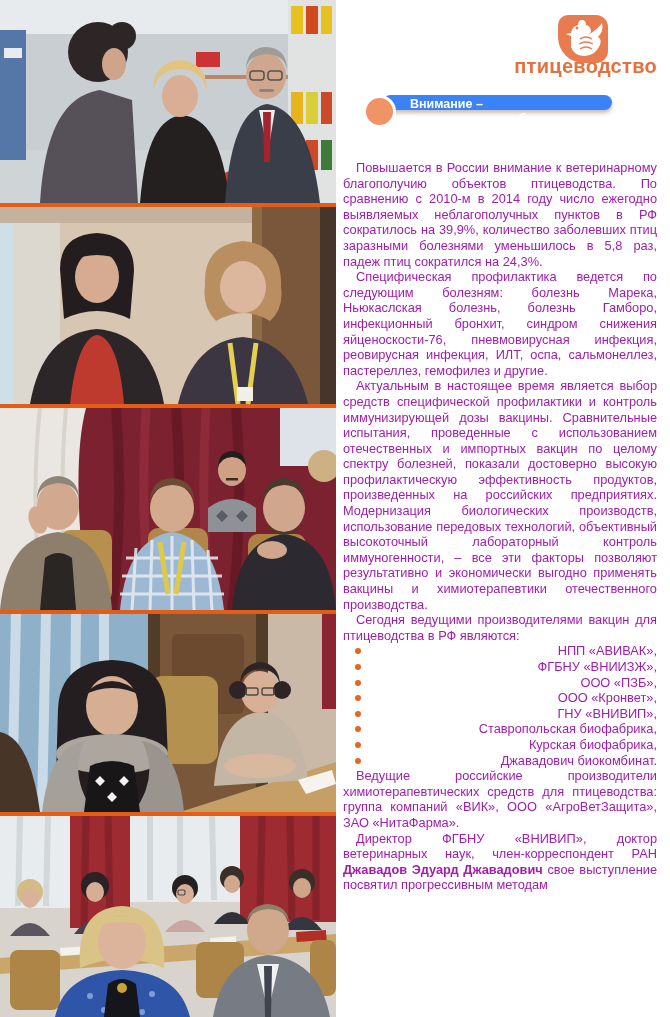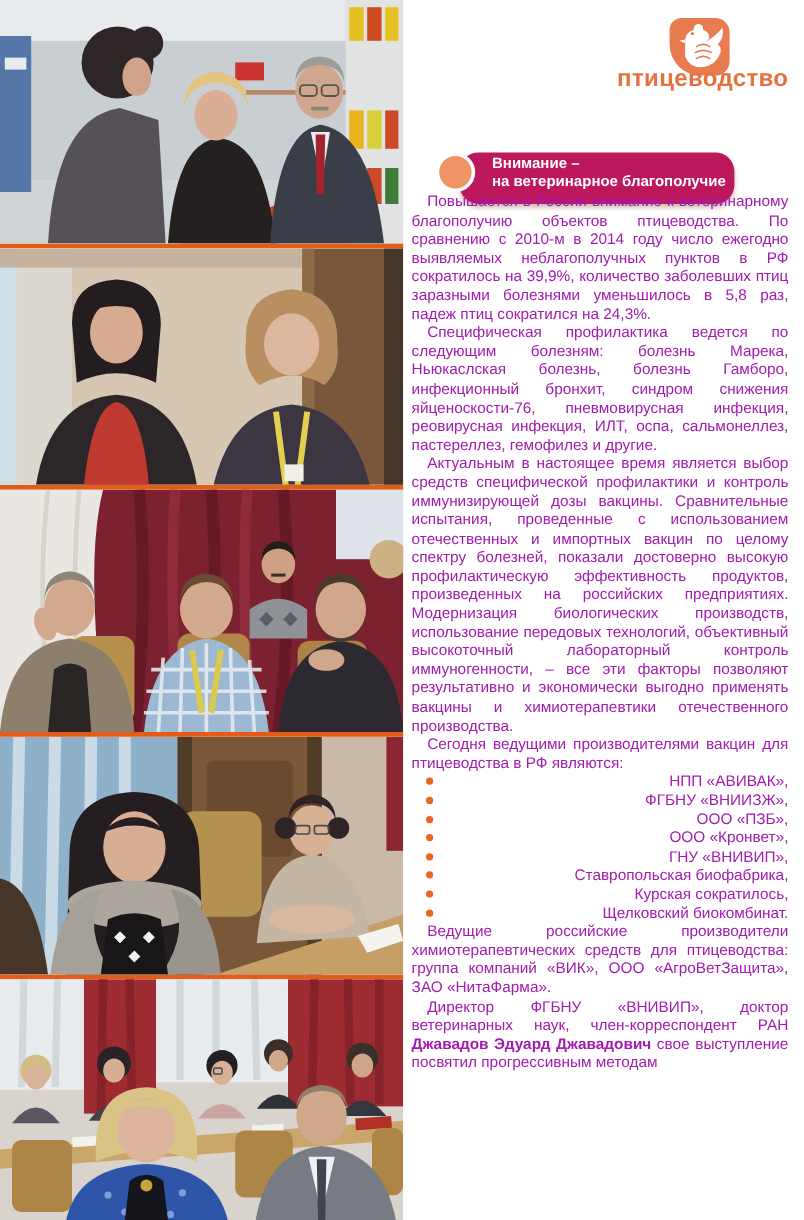--- a/index.html
+++ b/index.html
@@ -14,21 +14,21 @@
 
   
   .content-col{position:absolute;left:343px;top:0;width:314px;height:1017px;}
 
   .logo-badge{position:absolute;top:15px;right:49px;width:50px;height:48px;
               background:#e87c50;border-radius:10px 12px 12px 26px;}
   .logo-badge svg{display:block;}
   .section-label{position:absolute;top:58px;right:0;font-size:20px;font-weight:bold;
                  color:#e5713f;letter-spacing:.3px;line-height:16px;}
 
-  .banner{position:absolute;top:127px;left:40px;width:229px;height:43px;background:#be185d;
+  .banner{position:absolute;top:95px;left:40px;width:229px;height:15px;background:#3b82f6;
           border-radius:16px;box-shadow:0 3px 4px rgba(100,60,30,.35);}
   .banner-circle{position:absolute;left:-20px;top:0;width:27px;height:27px;border-radius:50%;
                  background:#f09466;border:3px solid #ffffff;z-index:2;}
   .banner-text{position:absolute;left:27px;top:2px;color:#ffffff;font-weight:bold;
                font-size:12.5px;line-height:14.5px;white-space:nowrap;}
 
   .article{position:absolute;top:160px;left:0;width:314px;font-size:12.8px;line-height:15.6px;
            color:#a21caf;text-align:justify;}
   .article p{margin:0;text-indent:13px;}
   .producers{list-style:none;margin:0;padding:0;}
@@ -285,22 +285,22 @@
       <p>Актуальным в настоящее время является выбор средств специфической профилактики и контроль иммунизирующей дозы вакцины. Сравнительные испытания, проведенные с использованием отечественных и импортных вакцин по целому спектру болезней, показали достоверно высокую профилактическую эффективность продуктов, произведенных на российских предприятиях. Модернизация биологических производств, использование передовых технологий, объективный высокоточный лабораторный контроль иммуногенности, – все эти факторы позволяют результативно и экономически выгодно применять вакцины и химиотерапевтики отечественного производства.</p>
       <p>Сегодня ведущими производителями вакцин для птицеводства в РФ являются:</p>
 
       <ul class="producers">
         <li><span class="dot"></span><span>НПП «АВИВАК»,</span></li>
         <li><span class="dot"></span><span>ФГБНУ «ВНИИЗЖ»,</span></li>
         <li><span class="dot"></span><span>ООО «ПЗБ»,</span></li>
         <li><span class="dot"></span><span>ООО «Кронвет»,</span></li>
         <li><span class="dot"></span><span>ГНУ «ВНИВИП»,</span></li>
         <li><span class="dot"></span><span>Ставропольская биофабрика,</span></li>
-        <li><span class="dot"></span><span>Курская сократилось,</span></li>
-        <li><span class="dot"></span><span>Щелковский биокомбинат.</span></li>
+        <li><span class="dot"></span><span>Курская биофабрика,</span></li>
+        <li><span class="dot"></span><span>Джавадович биокомбинат.</span></li>
       </ul>
 
       <p>Ведущие российские производители химиотерапевтических средств для птицеводства: группа компаний «ВИК», ООО «АгроВетЗащита», ЗАО «НитаФарма».</p>
 
       <p><span>Директор ФГБНУ «ВНИВИП», доктор ветеринарных наук, член-корреспондент РАН </span><b>Джавадов Эдуард Джавадович</b><span> свое выступление посвятил прогрессивным методам</span></p>
     </div>
   </div>
 </div>
 
 </body></html>

